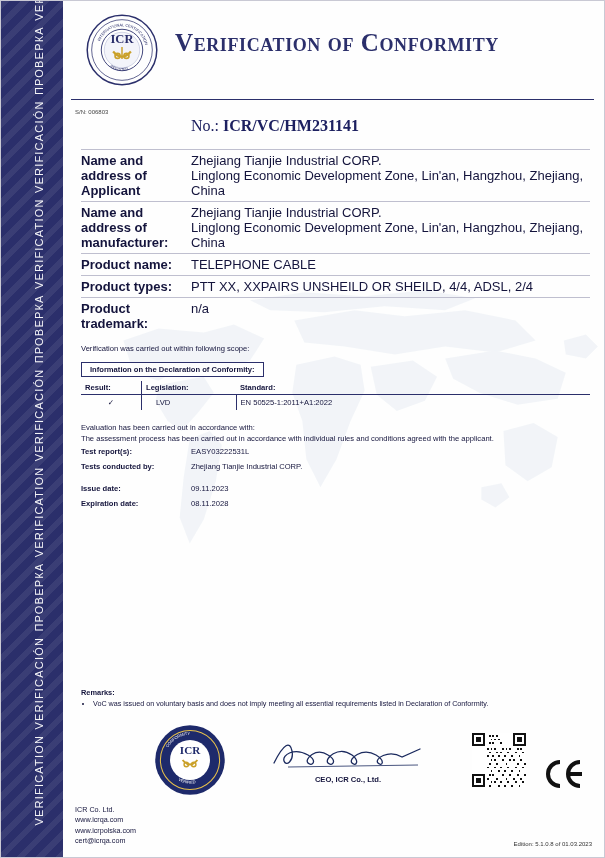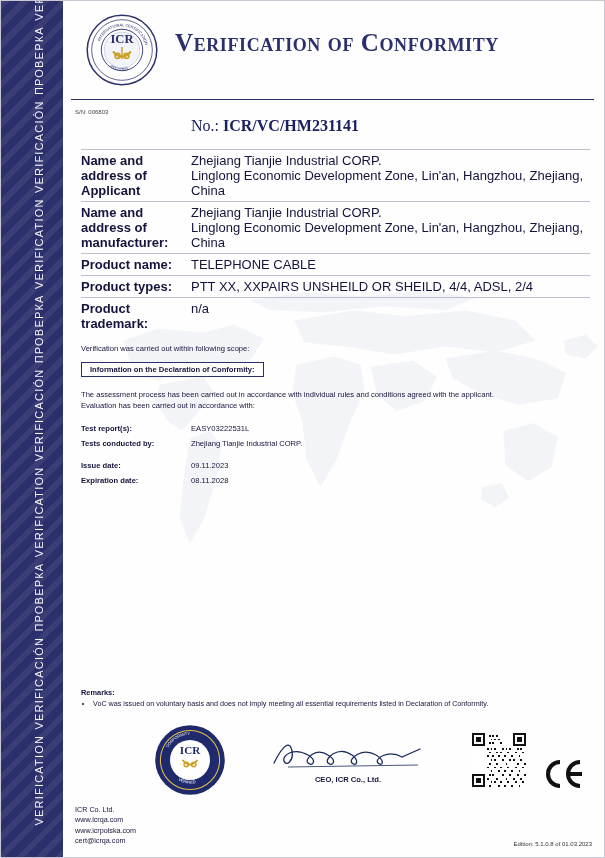--- a/index.html
+++ b/index.html
@@ -149,21 +149,21 @@
     padding:3px 4px;color:#14143c;
   }
   table.legis td.c1{text-align:center;}
   table.legis td.c2{border-left:1px solid #2b2f6b;border-right:1px solid #2b2f6b;padding-left:14px;}
 
   .assess{
     margin-top:12px;font-size:7.6px;line-height:1.45;color:#14143c;
   }
 
   table.fields2{
-    margin-top:10px;width:100%;border-collapse:collapse;font-size:7.6px;
+    width:100%;border-collapse:collapse;font-size:7.6px;
   }
   table.fields2 td{vertical-align:top;padding:3px 0;}
 
   .remarks{
     position:absolute;left:80px;top:687px;right:18px;
     font-size:7.2px;color:#14143c;
   }
   .remarks h4{margin:0 0 2px 0;font-size:7.4px;}
   .remarks ul{margin:0;padding-left:12px;}
   .remarks li{margin:0;}
@@ -288,24 +288,38 @@
           <td class="k">Product trademark:</td>
           <td class="v">n/a</td>
         </tr>
       </tbody>
         </table>
 
       <div class="scopeline">Verification was carried out within following scope:</div>
 
       <div class="doc-box">Information on the Declaration of Conformity:</div>
 
+      <table class="legis">
+        <tbody>
+            <tr>
+          <th class="c1">Result:</th>
+          <th class="c2">Legislation:</th>
+          <th class="c3">Standard:</th>
+        </tr>
+        <tr>
+          <td class="c1">✓</td>
+          <td class="c2">LVD</td>
+          <td class="c3">EN 50525-1:2011+A1:2022</td>
+        </tr>
+      </tbody>
+        </table>
 
       <div class="assess">
+        <div>Evaluation has been carried out in accordance with:</div>
         <div>The assessment process has been carried out in accordance with individual rules and conditions agreed with the applicant.</div>
-        <div>Evaluation has been carried out in accordance with:</div>
       </div>
 
       <table class="fields2">
         <tbody>
             <tr>
           <td class="k">Test report(s):</td>
           <td class="v">EASY03222531L</td>
         </tr>
         <tr>
           <td class="k">Tests conducted by:</td>

